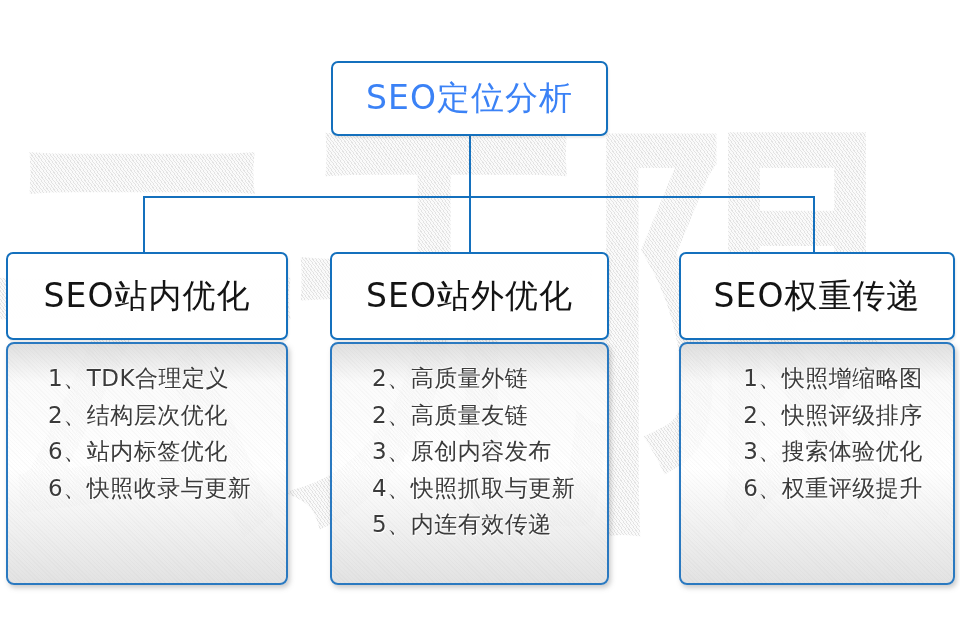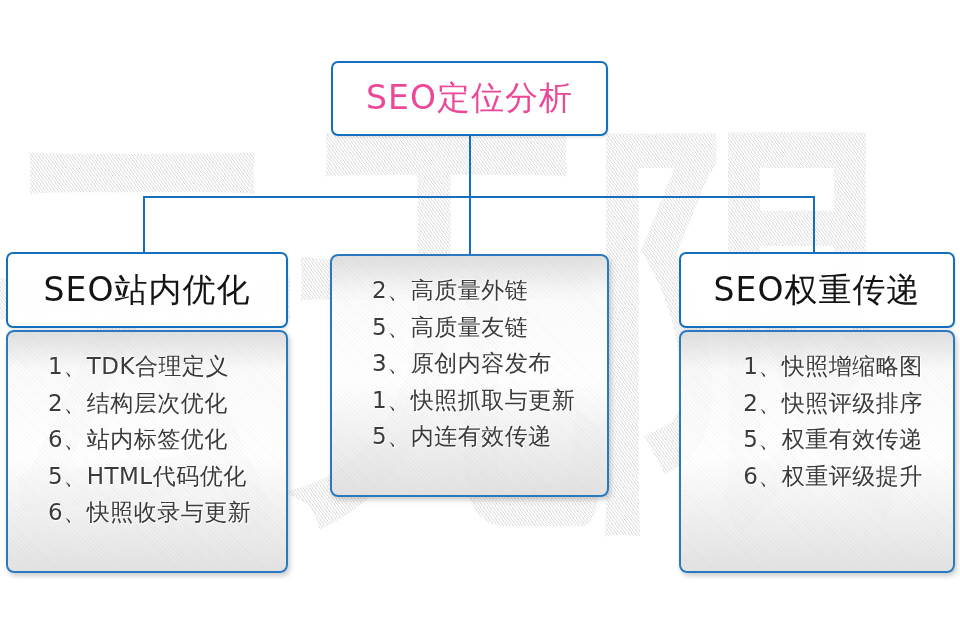--- a/index.html
+++ b/index.html
@@ -26,32 +26,32 @@
   .v-left   { left:143px; top:196px; width:2px; height:58px; }
   .v-mid    { left:469px; top:196px; width:2px; height:58px; }
   .v-right  { left:813px; top:196px; width:2px; height:58px; }
 
   
   .node {
     position:absolute; z-index:2;
     background:rgba(255,255,255,0.94);
     border:2px solid #1470bd; border-radius:7px;
     display:flex; align-items:center; justify-content:center;
-    font-size:33px; color:#ec4899; letter-spacing:1px;
+    font-size:33px; color:#3b82f6; letter-spacing:1px;
     box-shadow:1px 2px 2px rgba(0,0,0,0.08);
   }
   .root-node { left:331px; top:61px; width:277px; height:75px; }
 
   .column { position:absolute; top:252px; z-index:2; }
   .col-1 { left:6px;   width:282px; }
   .col-2 { left:330px; width:279px; }
   .col-3 { left:679px; width:276px;text-align:center; }
 
   .col-header {
-    position:relative; width:100%; height:76px;
+    position:relative; width:100%; height:88px;
     background:rgba(255,255,255,0.94);
     border:2px solid #1470bd; border-radius:7px;
     display:flex; align-items:center; justify-content:center;
     font-size:33px; color:#141414; letter-spacing:1px;
     box-shadow:1px 2px 2px rgba(0,0,0,0.08);
   }
 
   .col-panel {
     position:relative; width:100%; height:243px; margin-top:2px;
     border:2px solid #2a79c0; border-radius:8px;
@@ -88,38 +88,40 @@
 </div>
 
 <div class="column col-1">
   <div class="col-header">
     <span>SEO站内优化</span>
   </div>
   <div class="col-panel">
     <span class="list-item">1、TDK合理定义</span>
     <span class="list-item">2、结构层次优化</span>
     <span class="list-item">6、站内标签优化</span>
-    <span class="list-item">5、HTML代码优化</span>
     <span class="list-item">6、快照收录与更新</span>
   </div>
 </div>
 
 <div class="column col-2">
+  <div class="col-header">
+    <span>SEO站外优化</span>
+  </div>
   <div class="col-panel">
     <span class="list-item">2、高质量外链</span>
-    <span class="list-item">5、高质量友链</span>
+    <span class="list-item">2、高质量友链</span>
     <span class="list-item">3、原创内容发布</span>
-    <span class="list-item">1、快照抓取与更新</span>
+    <span class="list-item">4、快照抓取与更新</span>
     <span class="list-item">5、内连有效传递</span>
   </div>
 </div>
 
 <div class="column col-3">
   <div class="col-header">
     <span>SEO权重传递</span>
   </div>
   <div class="col-panel">
     <span class="list-item">1、快照增缩略图</span>
     <span class="list-item">2、快照评级排序</span>
-    <span class="list-item">5、权重有效传递</span>
+    <span class="list-item">3、搜索体验优化</span>
     <span class="list-item">6、权重评级提升</span>
   </div>
 </div>
 
 </body></html>

